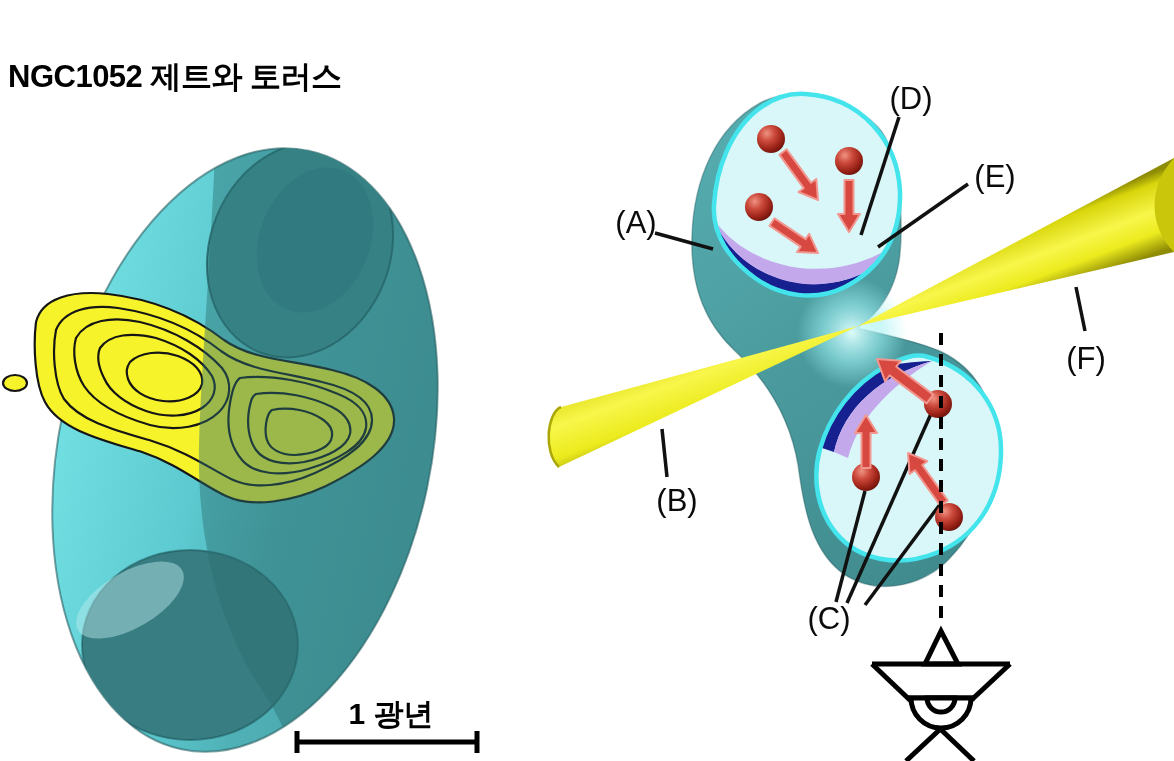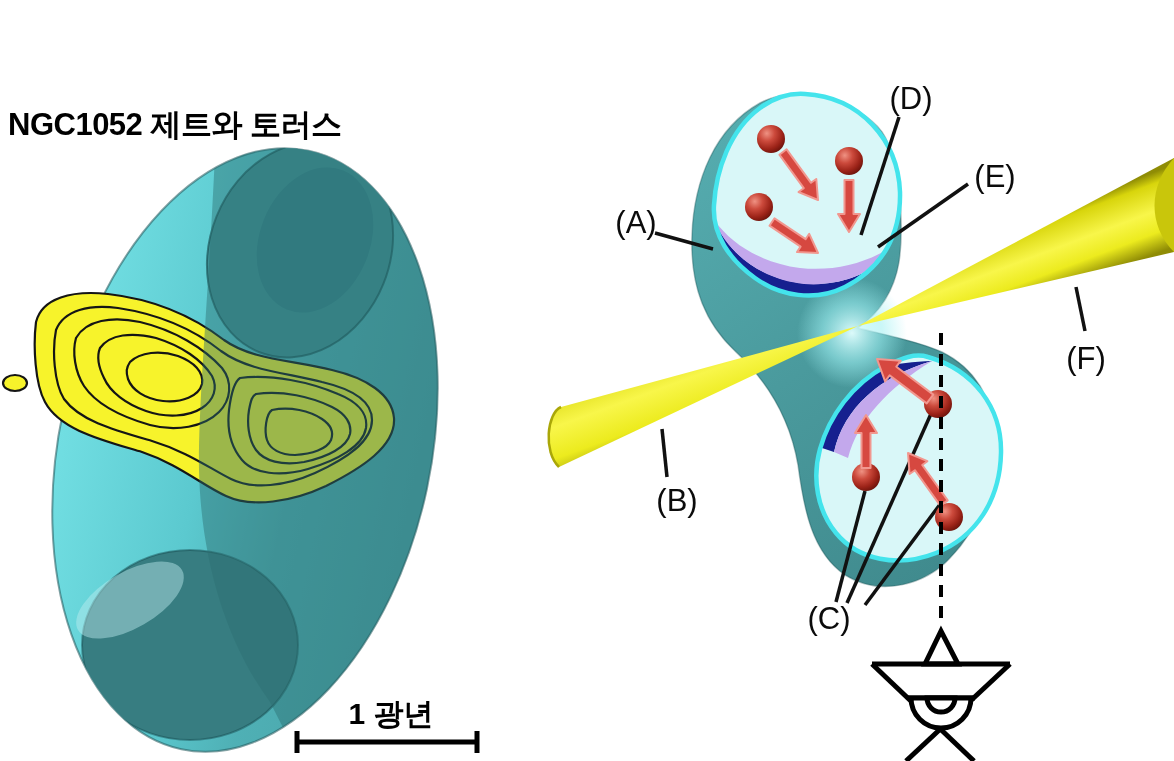--- a/index.html
+++ b/index.html
@@ -1,20 +1,20 @@
 <!DOCTYPE html>
 <html><head>
 <meta charset="utf-8">
 <style>
   html,body{margin:0;padding:0;background:#fff;}
   .canvas{position:relative;width:1174px;height:761px;background:#fff;overflow:hidden;
           font-family:"Liberation Sans",sans-serif;}
   .canvas svg{position:absolute;left:0;top:0;}
   .title{position:absolute;left:8px;top:56px;font-size:31px;font-weight:bold;color:#000;
-         letter-spacing:-0.5px;white-space:nowrap;margin-top:48px;}
+         letter-spacing:-0.5px;white-space:nowrap;}
   .ptr-label{position:absolute;transform:translateX(-50%);font-size:31px;color:#0b0b0b;
              white-space:nowrap;line-height:1.05;}
   .scale-label{position:absolute;transform:translateX(-50%);font-size:30px;font-weight:bold;
                color:#000;white-space:nowrap;}
 </style>
 </head>
 <body>
 
 <div class="canvas">
 

